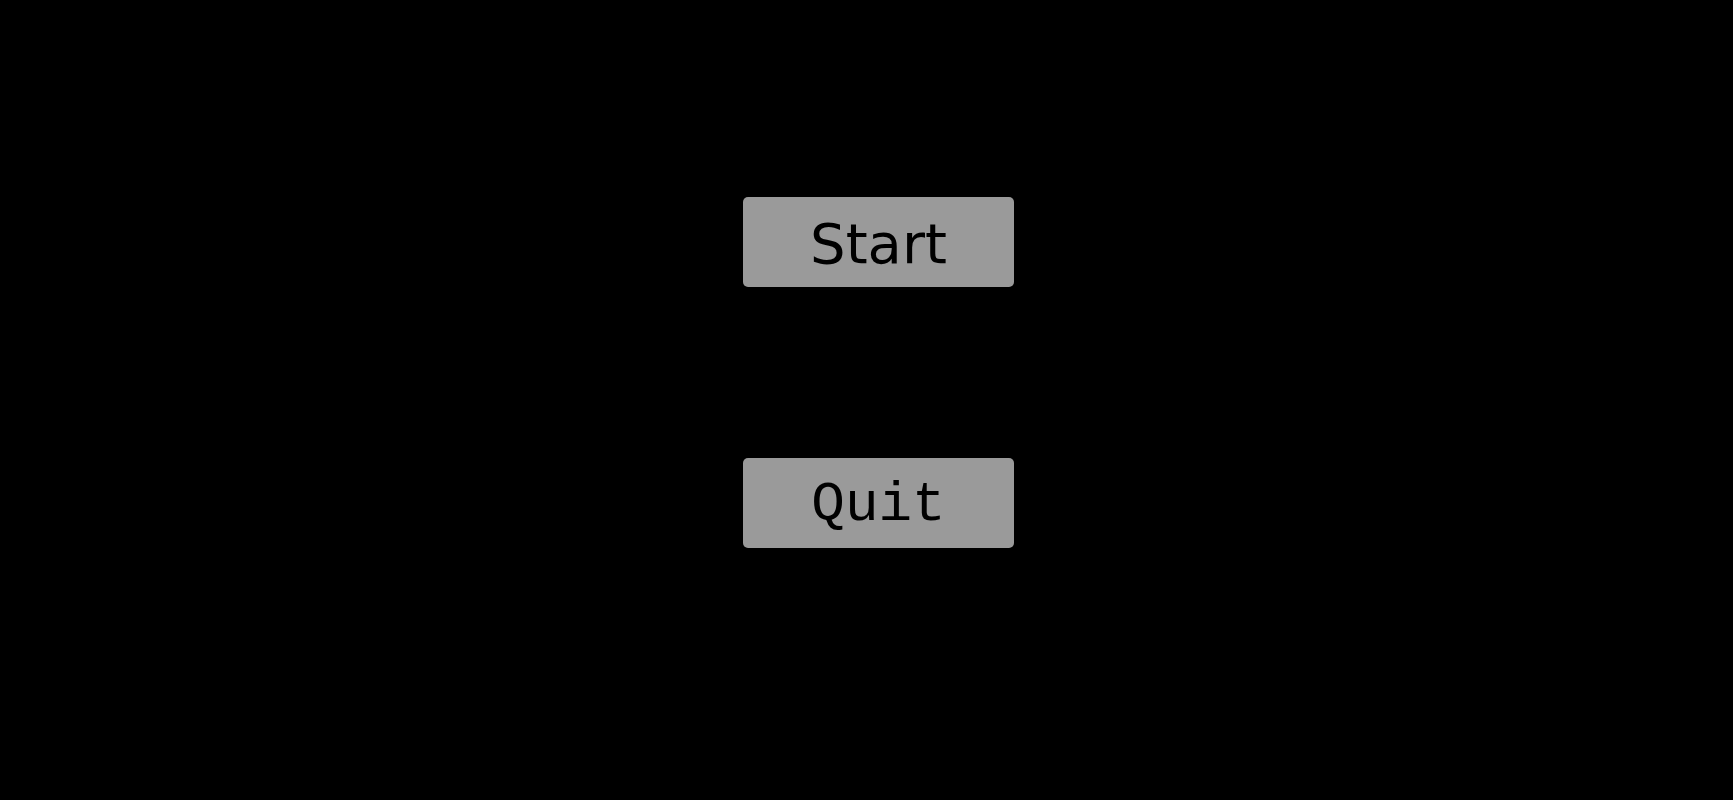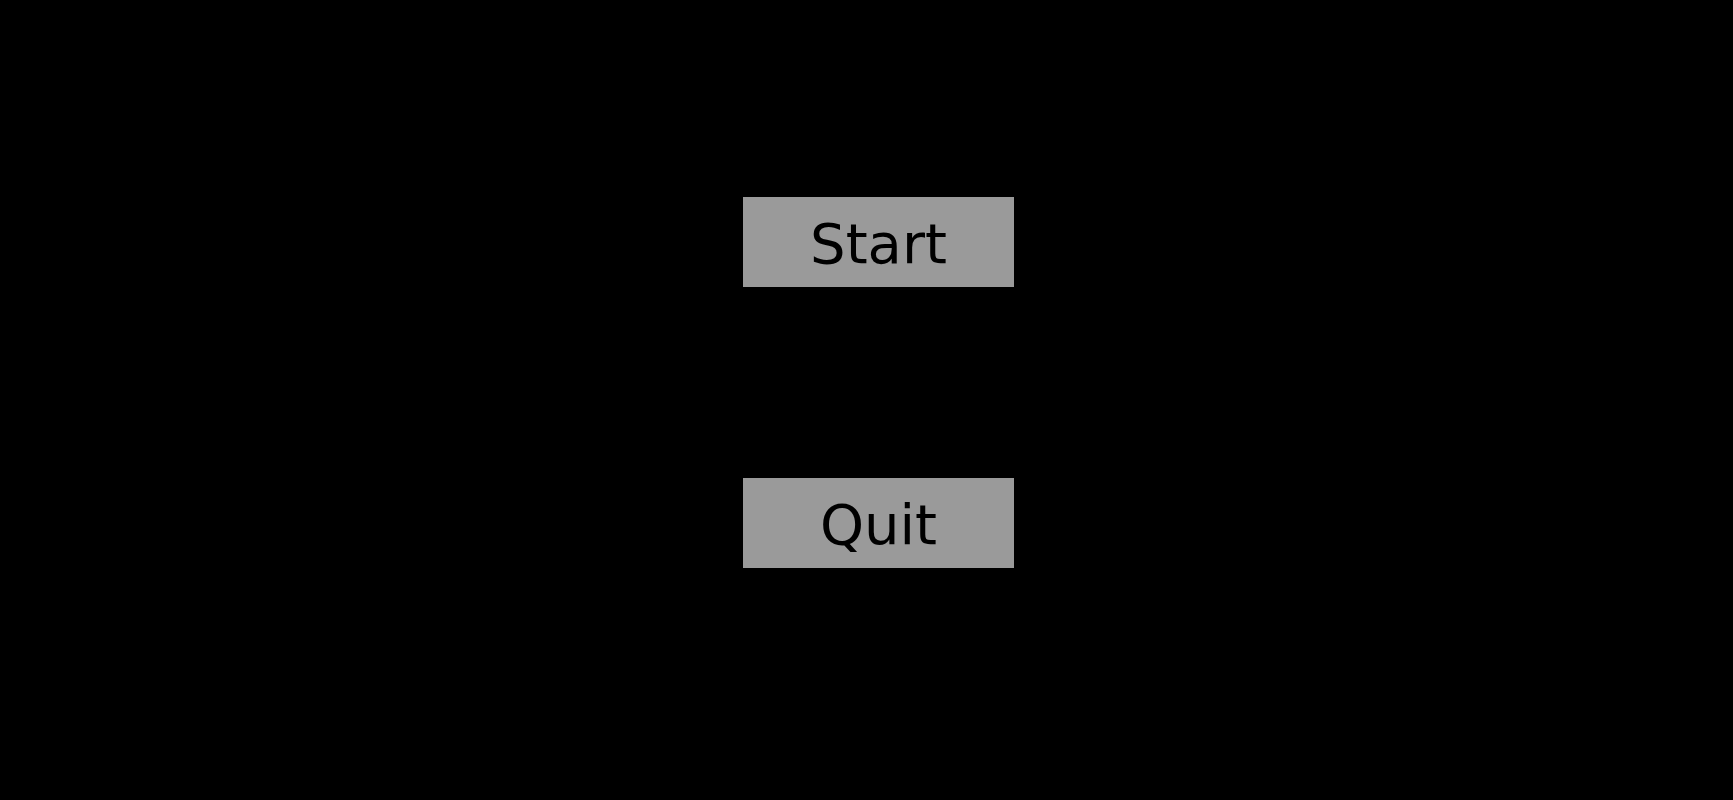--- a/index.html
+++ b/index.html
@@ -15,35 +15,35 @@
     font-family: "DejaVu Sans", "Liberation Sans", sans-serif;
   }
   .menu-button {
     position: absolute;
     left: 743px;
     width: 271px;
     height: 90px;
     background: #9a9a9a;
     color: #000000;
     border: none;
-    border-radius: 0;
+    border-radius: 5px;
     display: flex;
     align-items: center;
     justify-content: center;
     font-family: "DejaVu Sans", "Liberation Sans", sans-serif;
     font-size: 56px;
     line-height: 1;
     padding: 0;
     padding-top: 4px;
     box-sizing: border-box;
     cursor: pointer;
     user-select: none;
   }
   .menu-button.start { top: 197px; }
-  .menu-button.quit  { top: 478px; }
+  .menu-button.quit  { top: 458px; font-family: Liberation Mono, monospace; }
 </style>
 </head>
 <body>
 
 <div>
   <button class="menu-button start" type="button">
     <span>Start</span>
   </button>
 
   <button class="menu-button quit" type="button">

